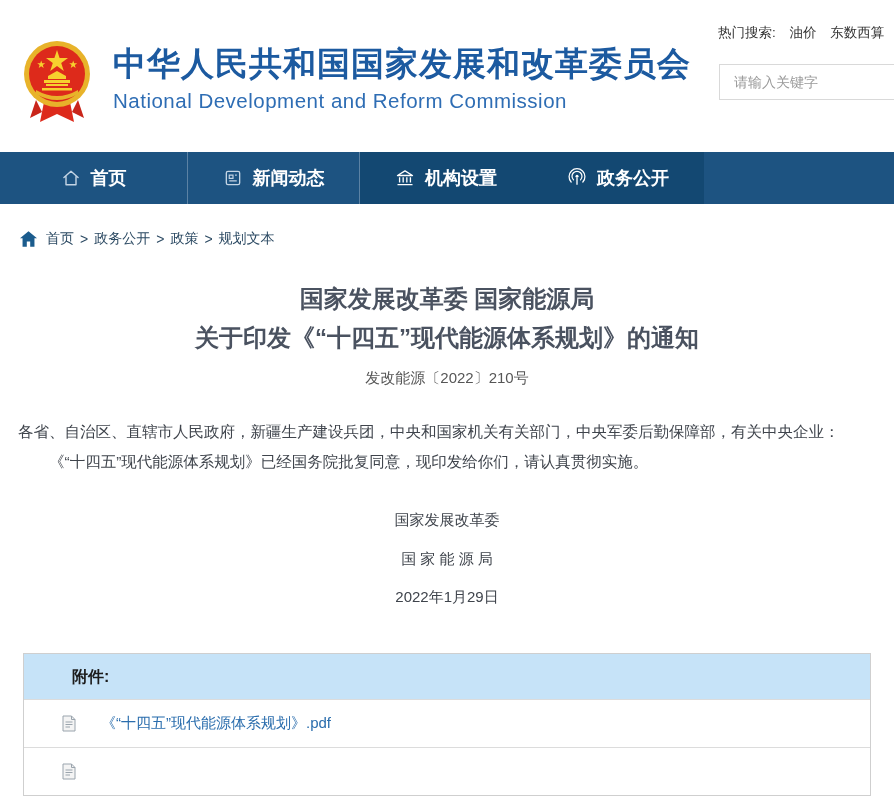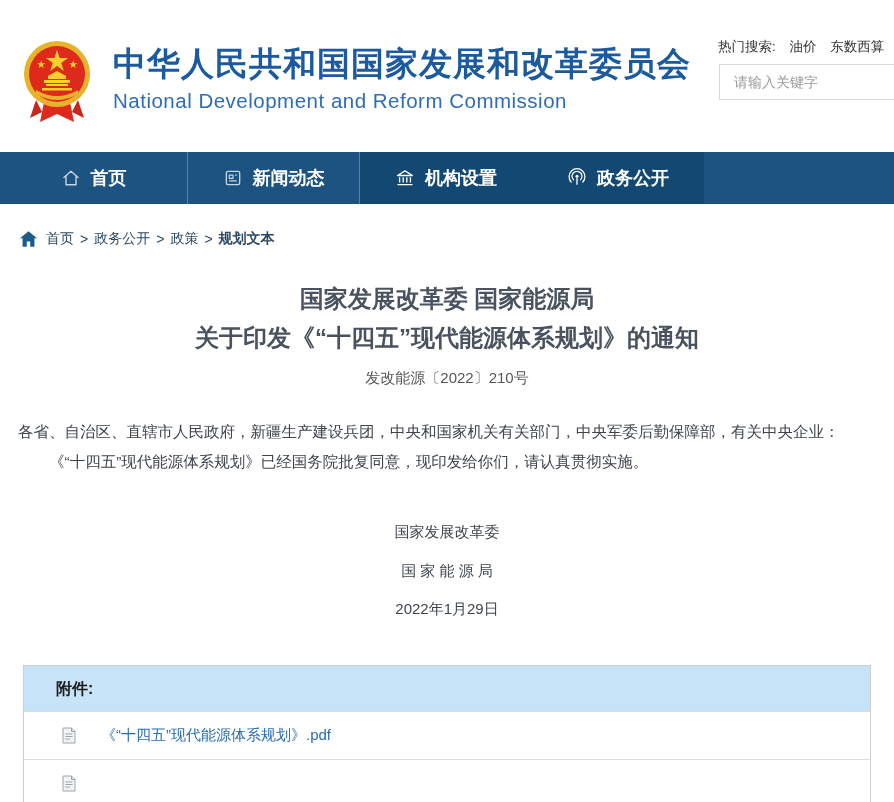--- a/index.html
+++ b/index.html
@@ -5,21 +5,21 @@
   * { margin:0; padding:0; box-sizing:border-box; }
   html,body { width:894px; height:802px; overflow:hidden; background:#fff;
     font-family:"Liberation Sans","DejaVu Sans",sans-serif; }
 
   
   .header { position:relative; height:152px; background:#fff; }
   .emblem { position:absolute; left:22px; top:38px; width:70px; height:86px; }
   .brand { position:absolute; left:113px; top:42px; }
   .brand-zh { font-size:33px; font-weight:bold; color:#1c5aa0; letter-spacing:1px; white-space:nowrap; }
   .brand-en { font-size:20.5px; color:#2e6db4; margin-top:2px; white-space:nowrap; letter-spacing:0.5px; }
-  .hotsearch { position:absolute; left:718px; top:38px; font-size:13.5px; color:#333; white-space:nowrap; }
+  .hotsearch { position:absolute; left:718px; top:24px; font-size:13.5px; color:#333; white-space:nowrap; }
   .hotsearch a { color:#333; text-decoration:none; margin-left:10px; cursor:pointer; }
   .search-box { position:absolute; left:719px; top:64px; width:200px; height:36px;
     border:1px solid #d9d9d9; background:#fff; }
   .search-box input { width:100%; height:100%; border:none; outline:none;
     padding-left:14px; font-size:14px; color:#333;
     font-family:"Liberation Sans","DejaVu Sans",sans-serif; }
   .search-box input::placeholder { color:#9a9a9a; }
 
   
   .nav { display:flex; height:52px; background:#1d5381; }
@@ -30,36 +30,36 @@
   .nav-item.dark { background:#134872; }
   .nav-fill { flex:1; background:#1d5381; }
   .w1 { width:188px; } .w2 { width:172px; }
 
   
   .breadcrumb { display:flex; align-items:center; padding:26px 0 0 20px;
     font-size:14px; color:#2c4a63; }
   .breadcrumb .bc-home { width:17px; height:16px; margin-right:9px; }
   .breadcrumb a { color:#2c4a63; text-decoration:none; cursor:pointer; }
   .breadcrumb .sep { margin:0 6px; color:#2c4a63; }
-  .breadcrumb .current { font-weight:bold; }
+  .breadcrumb .current { font-weight:normal; }
 
   
   .article-title { margin-top:31px; text-align:center; font-size:24px; font-weight:bold;
     color:#4a5260; line-height:39px; }
   .doc-number { margin-top:12px; text-align:center; font-size:15px; color:#565656; }
   .body-text { margin-top:29px; padding:0 18px; font-size:15.5px; color:#3f444c; line-height:30px; }
   .body-text p.indent { text-indent:2em; }
   .sign-block { text-align:center; font-size:15px; color:#3f444c; }
-  .sign-line1 { margin-top:46px; }
+  .sign-line1 { margin-top:34px; }
   .sign-line2 { margin-top:20px; }
   .sign-date { margin-top:19px; }
 
   
   .attach-box { margin:46px 23px 0 23px; border:1px solid #cfcfcf; background:#fff; }
-  .attach-header { height:45px; line-height:45px; background:#c6e3f8; padding-left:32px;
+  .attach-header { height:45px; line-height:45px; background:#c6e3f8; padding-left:48px;
     font-size:16px; font-weight:bold; color:#1c1c1c; }
   .attach-row { height:48px; display:flex; align-items:center; padding-left:38px;
     border-top:1px solid #dcdcdc;gap:16px; }
   .attach-row .ficon { width:14px; height:17px; margin-right:9px; flex:0 0 auto; }
   .attach-row a { font-size:15px; color:#2a6dad; text-decoration:none; cursor:pointer; }
 </style>
 </head>
 <body>
 
 <div class="header">

